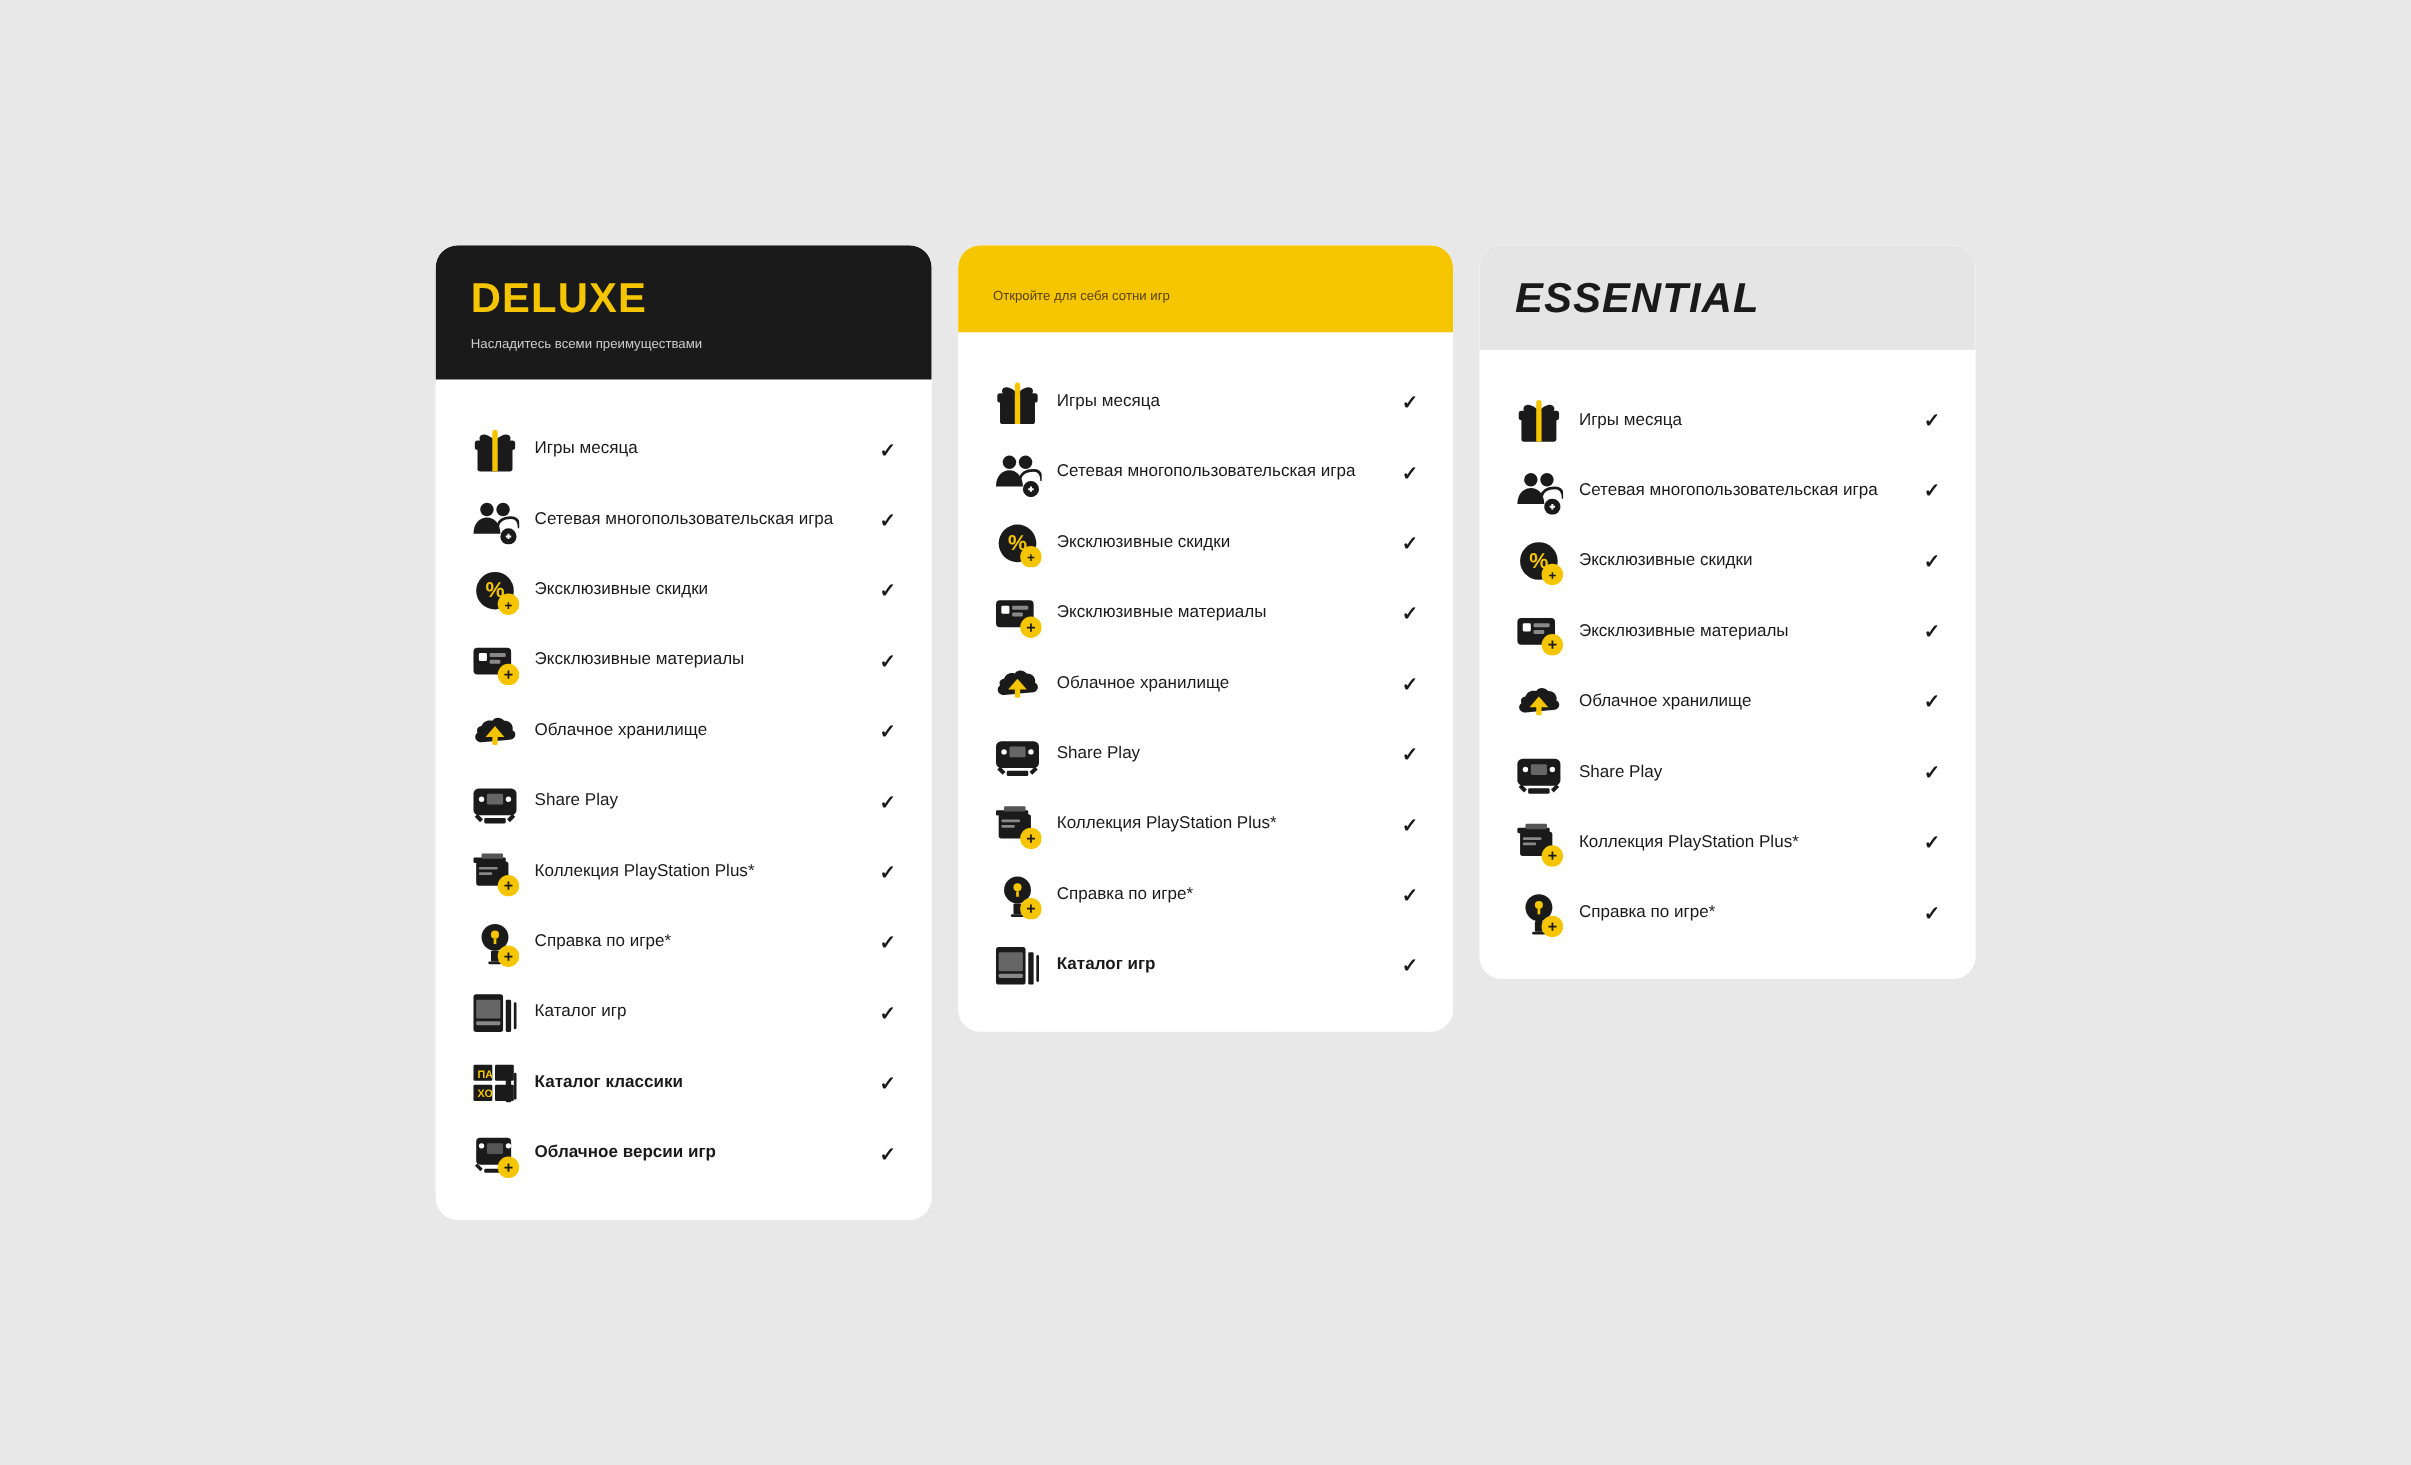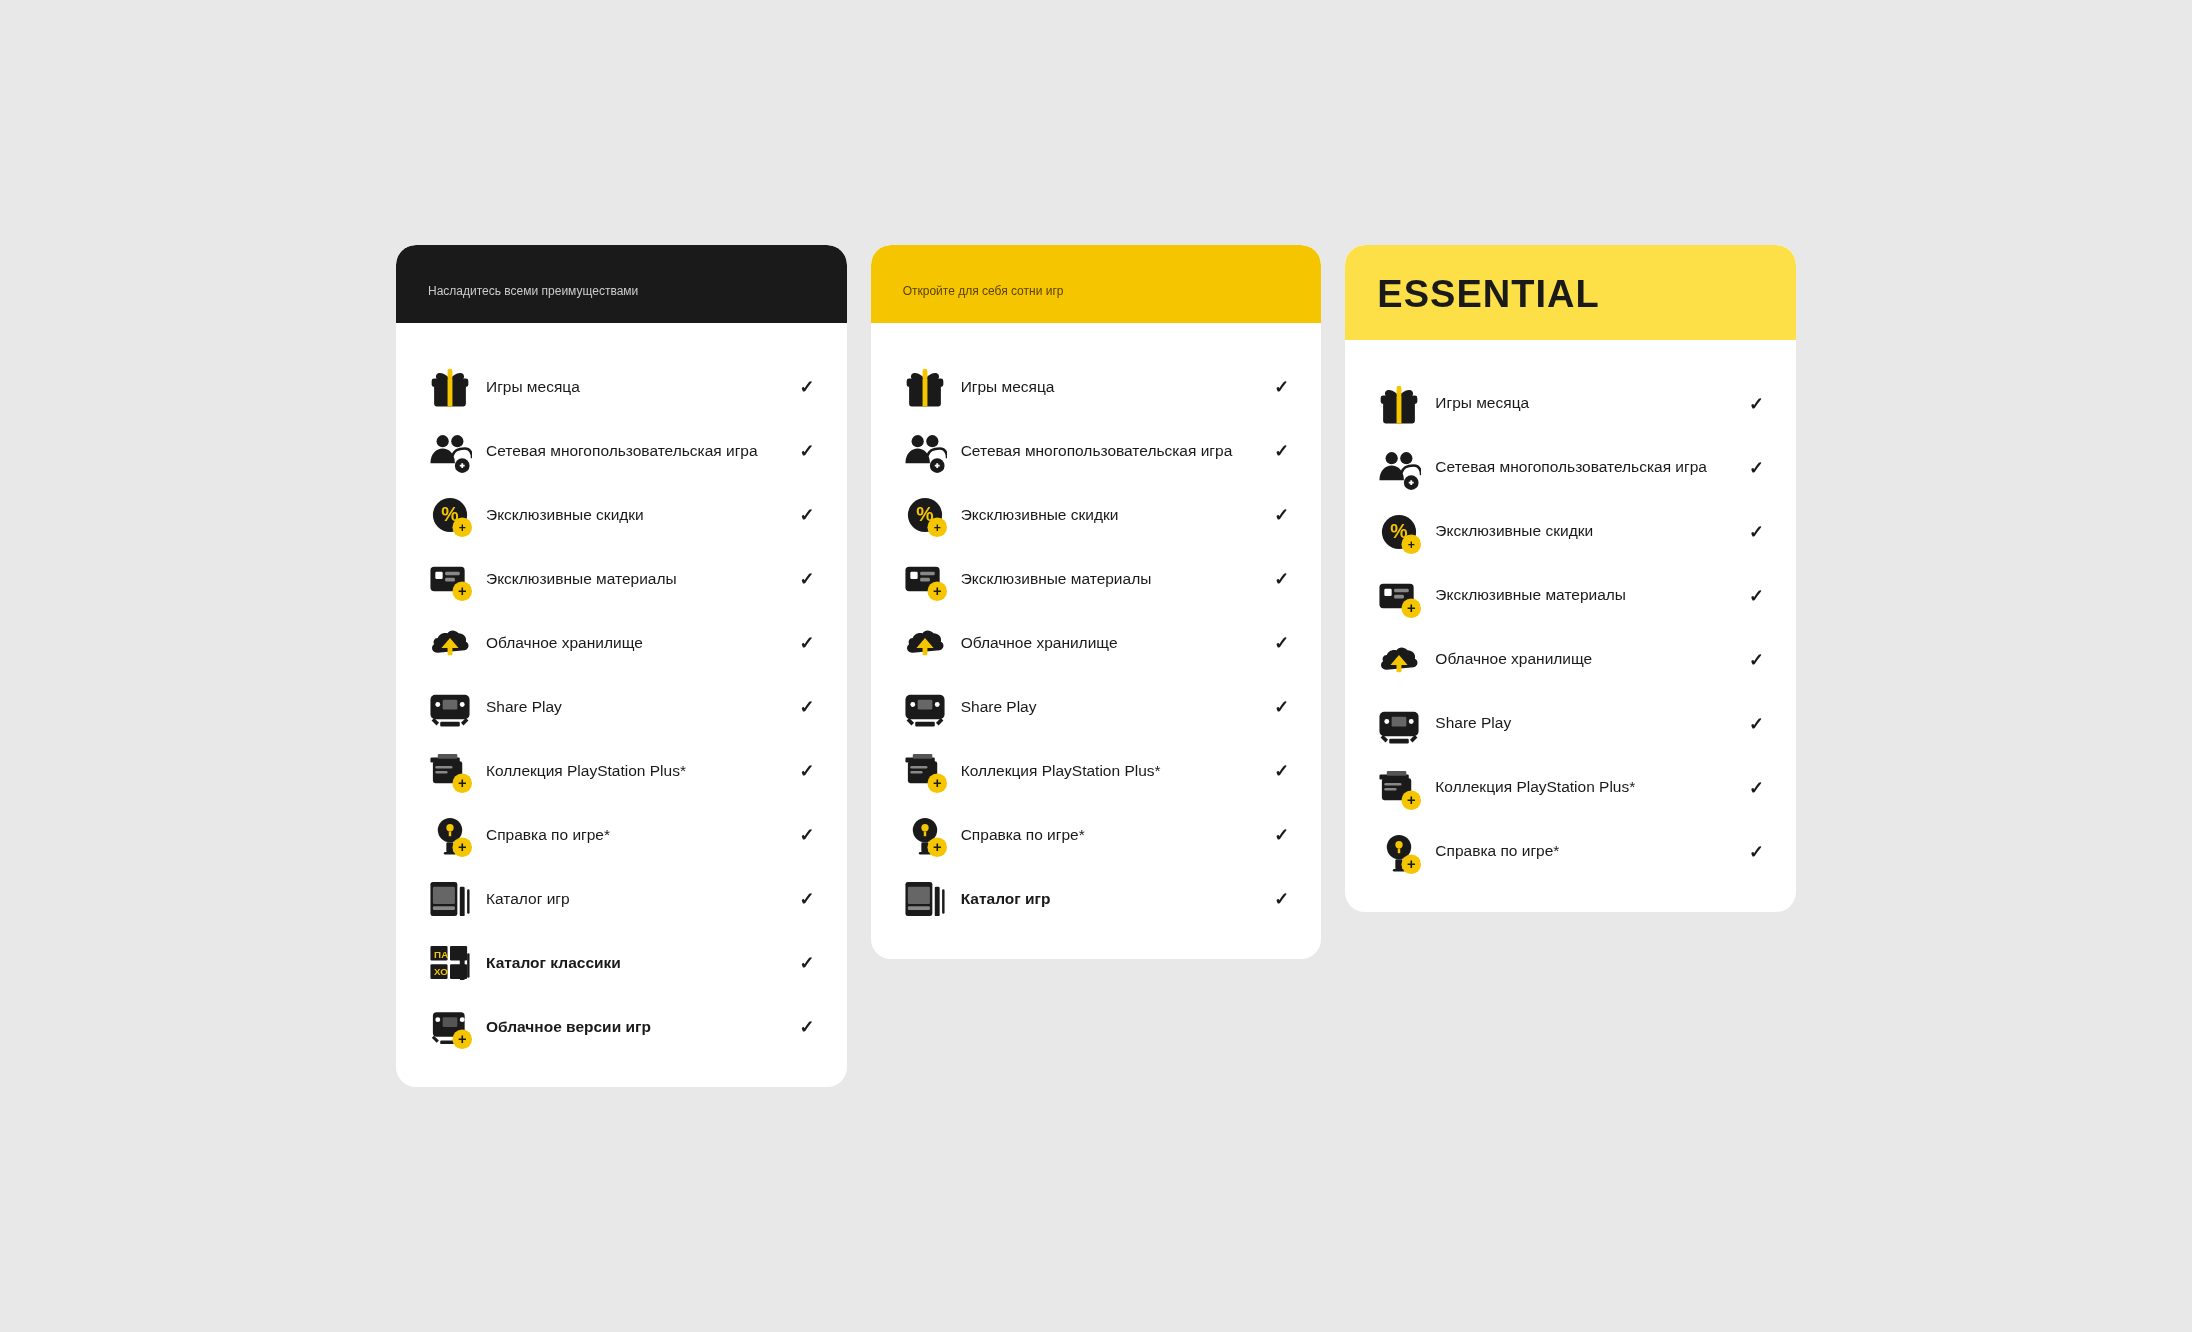--- a/index.html
+++ b/index.html
@@ -30,21 +30,22 @@
       padding: 28px 32px 24px;
       border-radius: 20px 20px 0 0;
     }
     .card-header.dark {
       background: #1a1a1a;
     }
     .card-header.yellow {
       background: #f5c500;
     }
     .card-header.white {
-      background: #fde047;
+      background: #e5e5e5;
+      font-style: italic;
     }
     .card-title {
       font-size: 38px;
       font-weight: 900;
       letter-spacing: 1px;
     }
     .card-header.dark .card-title { color: #f5c500; }
     .card-header.yellow .card-title { color: #1a1a1a; }
     .card-header.white .card-title { color: #1a1a1a; }
     .card-subtitle {
@@ -88,20 +89,21 @@
       font-weight: 600;
       margin-left: 10px;
     }
   </style>
 </head>
 <body>
 
 <div class="cards-container">
 <div class="card">
       <div class="card-header dark">
+        <div class="card-title">DELUXE</div>
         <div class="card-subtitle">Насладитесь всеми преимуществами</div>
       </div>
       <div class="card-body">
         <div class="feature-row">
           <div class="feature-icon">
             <svg viewBox="0 0 36 36" fill="none" xmlns="http://www.w3.org/2000/svg">
     <rect x="5" y="16" width="26" height="18" rx="2" fill="#1a1a1a"></rect>
     <rect x="3" y="11" width="30" height="7" rx="2" fill="#1a1a1a"></rect>
     <rect x="16" y="11" width="4" height="23" fill="#f5c500"></rect>
     <path d="M18 11 C18 11 12 5 8 7 C6 8 6 11 8 12 C11 13 15 11 18 11Z" fill="#1a1a1a"></path>

